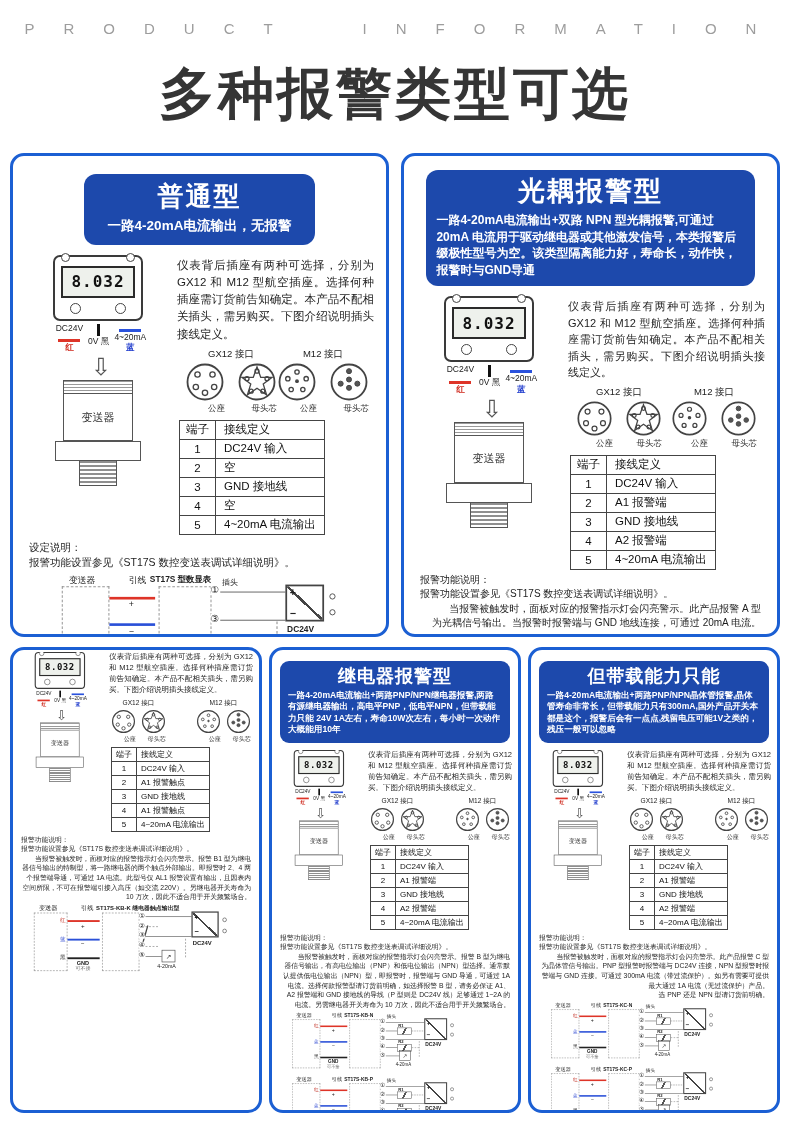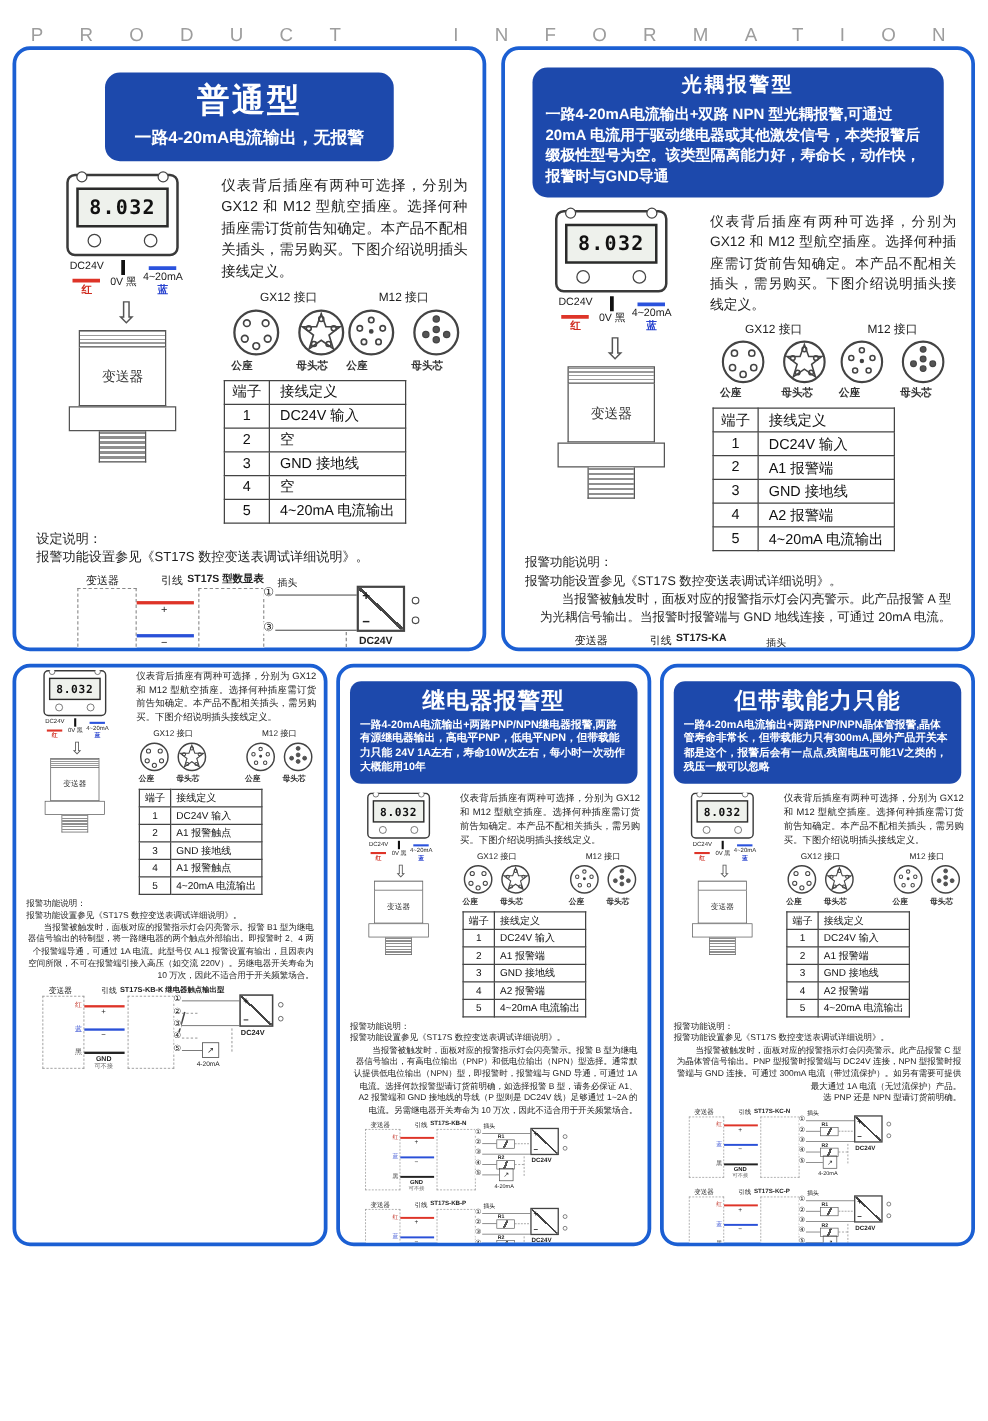--- a/index.html
+++ b/index.html
@@ -15,21 +15,21 @@
   .panel{border:3px solid #1b5fd3;border-radius:14px;background:#fff;overflow:hidden;box-sizing:border-box;}
   .panel.big{width:calc(50% - 6px);height:484px;}
   .panel.small{flex:1;height:466px;}
 
   .banner{background:#1d49ac;border-radius:12px;color:#fff;margin:18px auto 8px;padding:8px 12px 9px;box-sizing:border-box;width:88%;}
   .b-title{text-align:center;font-weight:800;font-size:26px;letter-spacing:2px;line-height:1.15;}
   .b-sub{font-size:12px;margin-top:5px;line-height:1.38;font-weight:bold;}
   .b-sub.center{text-align:center;font-size:13.5px;}
   .pn0 .banner{width:62%;}
   .pn1 .banner{margin-top:14px;padding:6px 10px 8px;}
-  .pn1 .b-title{font-size:16px;}
+  .pn1 .b-title{font-size:27px;}
   .pn1 .b-sub{font-size:12px;}
   .small .banner{margin:11px 8px 5px;width:auto;padding:5px 8px 7px;border-radius:9px;}
   .small .b-title{font-size:18px;letter-spacing:1px;}
   .small .b-sub{font-size:8.6px;margin-top:3px;line-height:1.35;}
 
   .body{display:flex;padding:2px 12px 0;}
   .small .body{padding:2px 6px 0;}
   .dev-col{width:152px;flex-shrink:0;}
   .small .dev-col{width:90px;height:172px;overflow:hidden;}
   .small .dev-col .inner{transform:scale(0.56);transform-origin:top left;width:152px;}
@@ -66,21 +66,21 @@
   .conns{display:flex;justify-content:space-between;padding:0 8px;}
   .small .conns{padding:0 2px;}
   .cg-title{text-align:center;font-size:9.5px;margin-bottom:1px;color:#222;}
   .small .cg-title{font-size:6.6px;}
   .circles{display:flex;gap:12px;}
   .small .circles{gap:5px;}
   .citem{text-align:center;}
   .conn{width:40px;height:40px;display:block;}
   .pn1 .conn{width:37px;height:37px;}
   .small .conn{width:25px;height:25px;}
-  .c-lab{text-align:left;font-size:8.5px;color:#333;margin-top:1px;font-weight:bold;}
+  .c-lab{text-align:right;font-size:8.5px;color:#333;margin-top:1px;}
   .small .c-lab{font-size:6.2px;}
 
   .tdef{border-collapse:collapse;margin:5px 0 0 2px;font-size:11.5px;color:#111;}
   .tdef th,.tdef td{border:1px solid #444;padding:1.5px 8px;font-weight:normal;text-align:left;white-space:nowrap;}
   .tdef th:first-child,.tdef td:first-child{text-align:center;padding:1.5px 6px;}
   .small .tdef{font-size:8px;margin-top:3px;}
   .small .tdef th,.small .tdef td{padding:1px 4px;}
 
   .notes{padding:5px 16px 0;font-size:10.5px;line-height:1.45;color:#1d1d1d;}
   .notes p{margin:0;}
@@ -170,20 +170,21 @@
         <circle cx="24" cy="31" r="3"></circle>
       <circle cx="14" cy="26" r="3"></circle>
         <circle cx="34" cy="26" r="3"></circle>
     </g>
   </defs>
 </svg>
 
 <div class="page">
 
   <div class="prod-info">PRODUCT INFORMATION</div>
+  <h1 class="main-title">多种报警类型可选</h1>
 
   <div class="row top">
 
     <section class="panel big pn0">
       <div class="banner">
         <div class="b-title">普通型</div>
         <div class="b-sub center">一路4-20mA电流输出，无报警</div>
       </div>
       <div class="body">
         <div class="dev-col">

